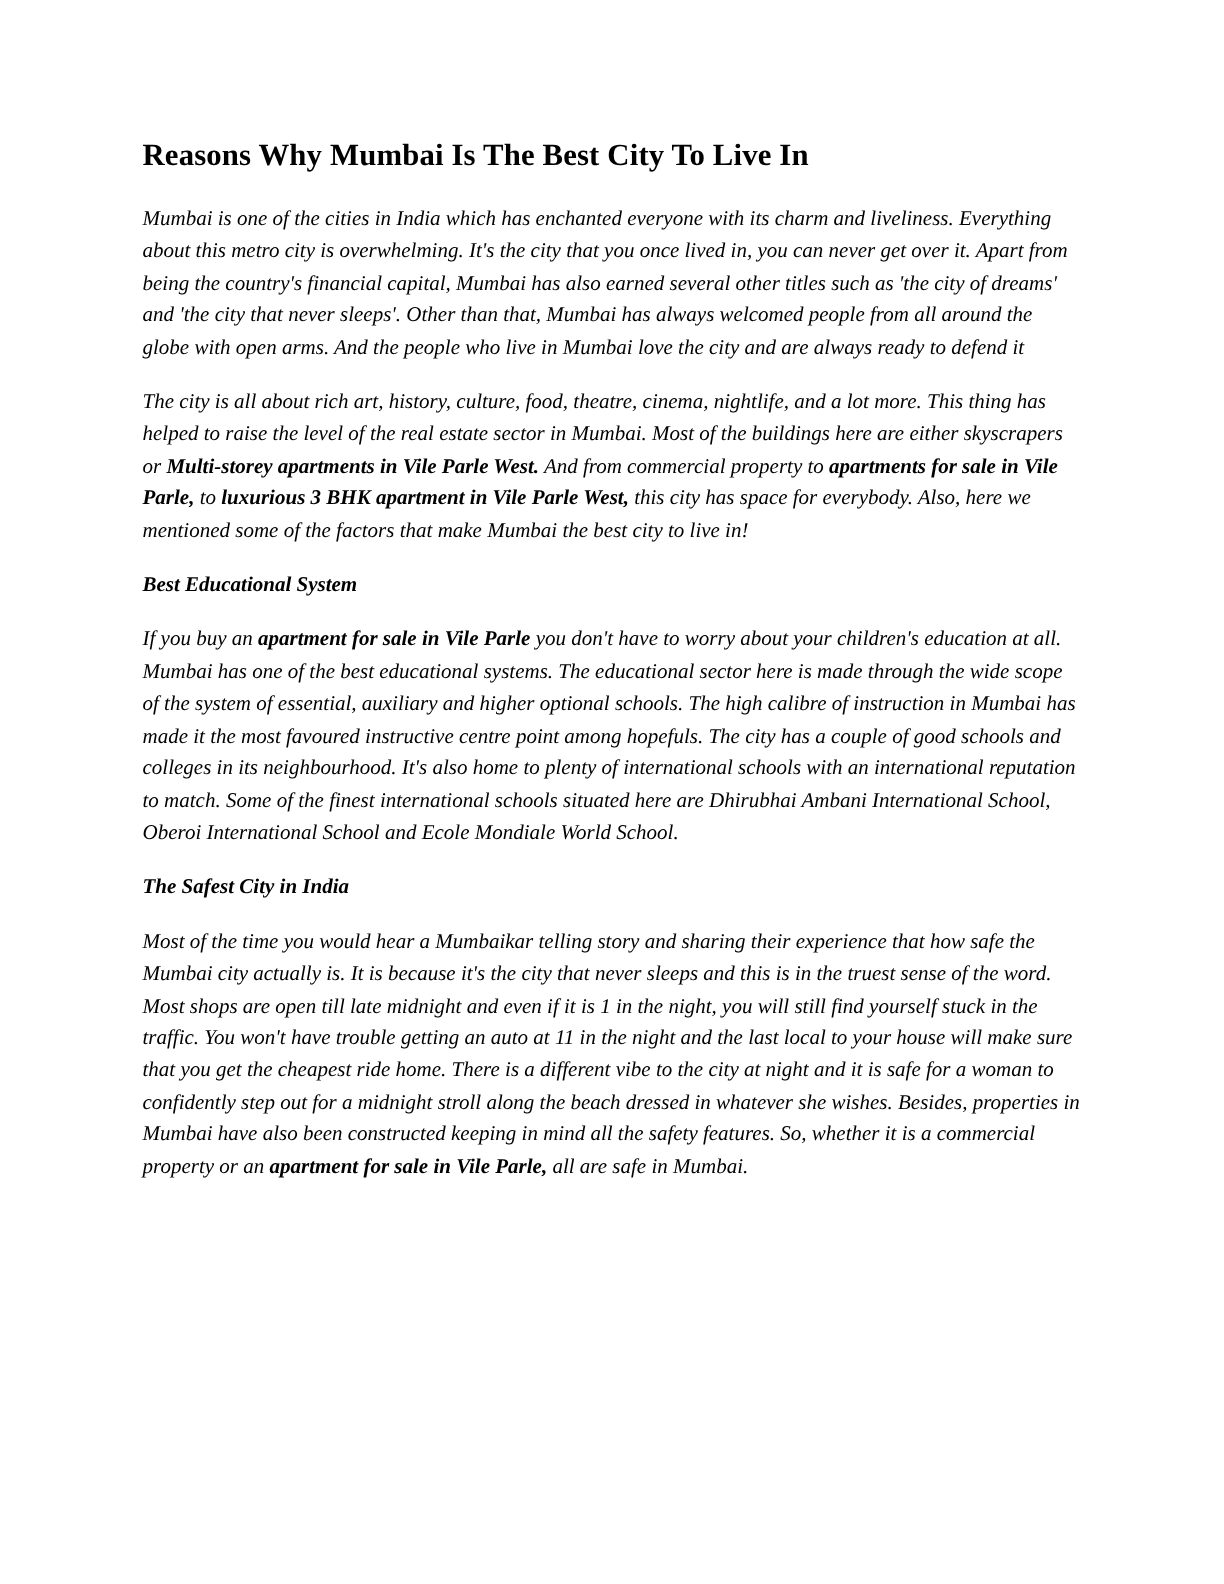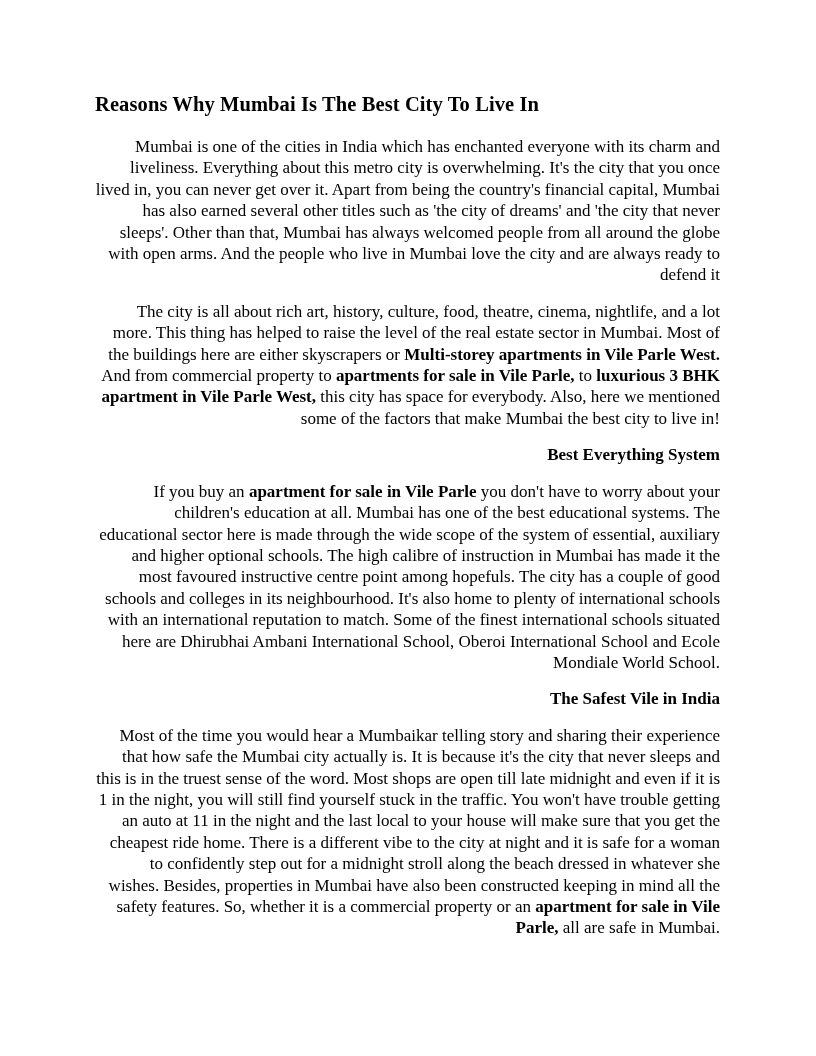--- a/index.html
+++ b/index.html
@@ -24,39 +24,40 @@
   }
   .doc h1.title {
     font-size: 20.5px;
     line-height: 1.22;
     font-weight: 700;
     margin: 0 0 19px 0;
     letter-spacing: 0.1px;
   }
   .doc p.paragraph,
   .doc h2.heading {
-    font-size: 17px;
+    font-size: 14px;
     line-height: 21.4px;
     margin: 0 0 15px 0;
     font-weight: 400;
-    text-align: right;
+    text-align: left;
+    font-style: italic;
   }
   .doc h2.heading {
     font-weight: 700;
   }
   .doc strong {
     font-weight: 700;
   }
 </style>
 </head>
 <body>
 
 <main class="page">
   <article class="doc">
       <h1 class="title"><strong>Reasons Why Mumbai Is The Best City To Live In</strong></h1>
       <p class="paragraph"><span>Mumbai is one of the cities in India which has enchanted everyone with its charm and liveliness. Everything about this metro city is overwhelming. It's the city that you once lived in, you can never get over it. Apart from being the country's financial capital, Mumbai has also earned several other titles such as 'the city of dreams' and 'the city that never sleeps'. Other than that, Mumbai has always welcomed people from all around the globe with open arms. And the people who live in Mumbai love the city and are always ready to defend it</span></p>
       <p class="paragraph"><span>The city is all about rich art, history, culture, food, theatre, cinema, nightlife, and a lot more. This thing has helped to raise the level of the real estate sector in Mumbai. Most of the buildings here are either skyscrapers or </span><strong>Multi-storey apartments in Vile Parle West.</strong><span> And from commercial property to </span><strong>apartments for sale in Vile Parle,</strong><span> to </span><strong>luxurious 3 BHK apartment in Vile Parle West,</strong><span> this city has space for everybody. Also, here we mentioned some of the factors that make Mumbai the best city to live in!</span></p>
-      <h2 class="heading"><strong>Best Everything System</strong></h2>
+      <h2 class="heading"><strong>Best Educational System</strong></h2>
       <p class="paragraph"><span>If you buy an </span><strong>apartment for sale in Vile Parle</strong><span> you don't have to worry about your children's education at all. Mumbai has one of the best educational systems. The educational sector here is made through the wide scope of the system of essential, auxiliary and higher optional schools. The high calibre of instruction in Mumbai has made it the most favoured instructive centre point among hopefuls. The city has a couple of good schools and colleges in its neighbourhood. It's also home to plenty of international schools with an international reputation to match. Some of the finest international schools situated here are Dhirubhai Ambani International School, Oberoi International School and Ecole Mondiale World School.</span></p>
-      <h2 class="heading"><strong>The Safest Vile in India</strong></h2>
+      <h2 class="heading"><strong>The Safest City in India</strong></h2>
       <p class="paragraph"><span>Most of the time you would hear a Mumbaikar telling story and sharing their experience that how safe the Mumbai city actually is. It is because it's the city that never sleeps and this is in the truest sense of the word. Most shops are open till late midnight and even if it is 1 in the night, you will still find yourself stuck in the traffic. You won't have trouble getting an auto at 11 in the night and the last local to your house will make sure that you get the cheapest ride home. There is a different vibe to the city at night and it is safe for a woman to confidently step out for a midnight stroll along the beach dressed in whatever she wishes. Besides, properties in Mumbai have also been constructed keeping in mind all the safety features. So, whether it is a commercial property or an </span><strong>apartment for sale in Vile Parle,</strong><span> all are safe in Mumbai.</span></p>
     </article>
 </main>
 
 </body></html>

